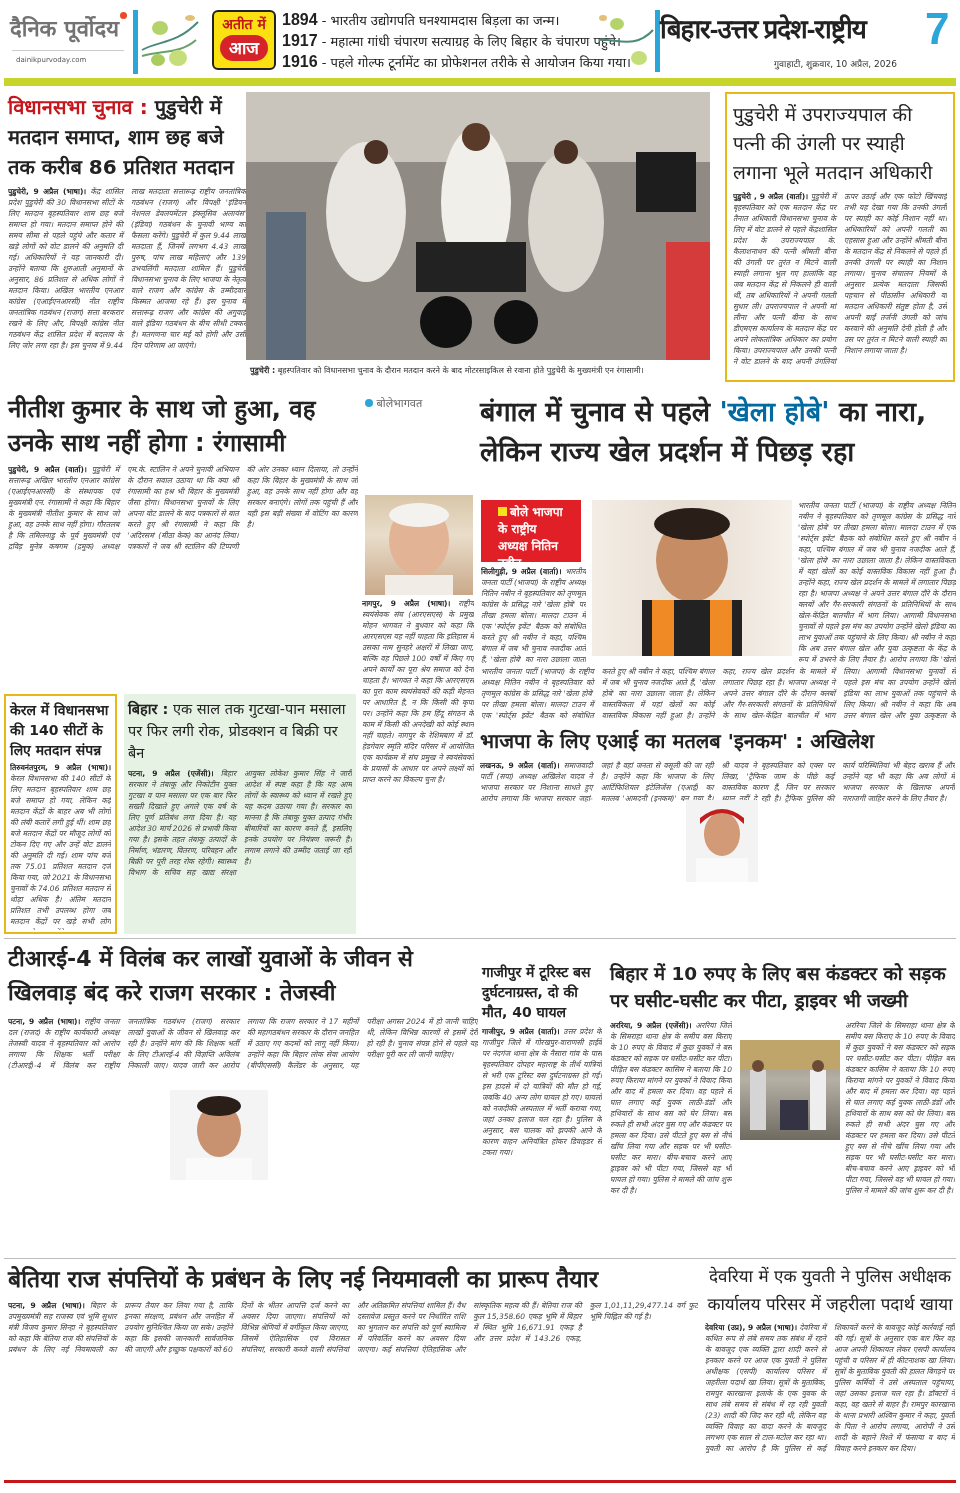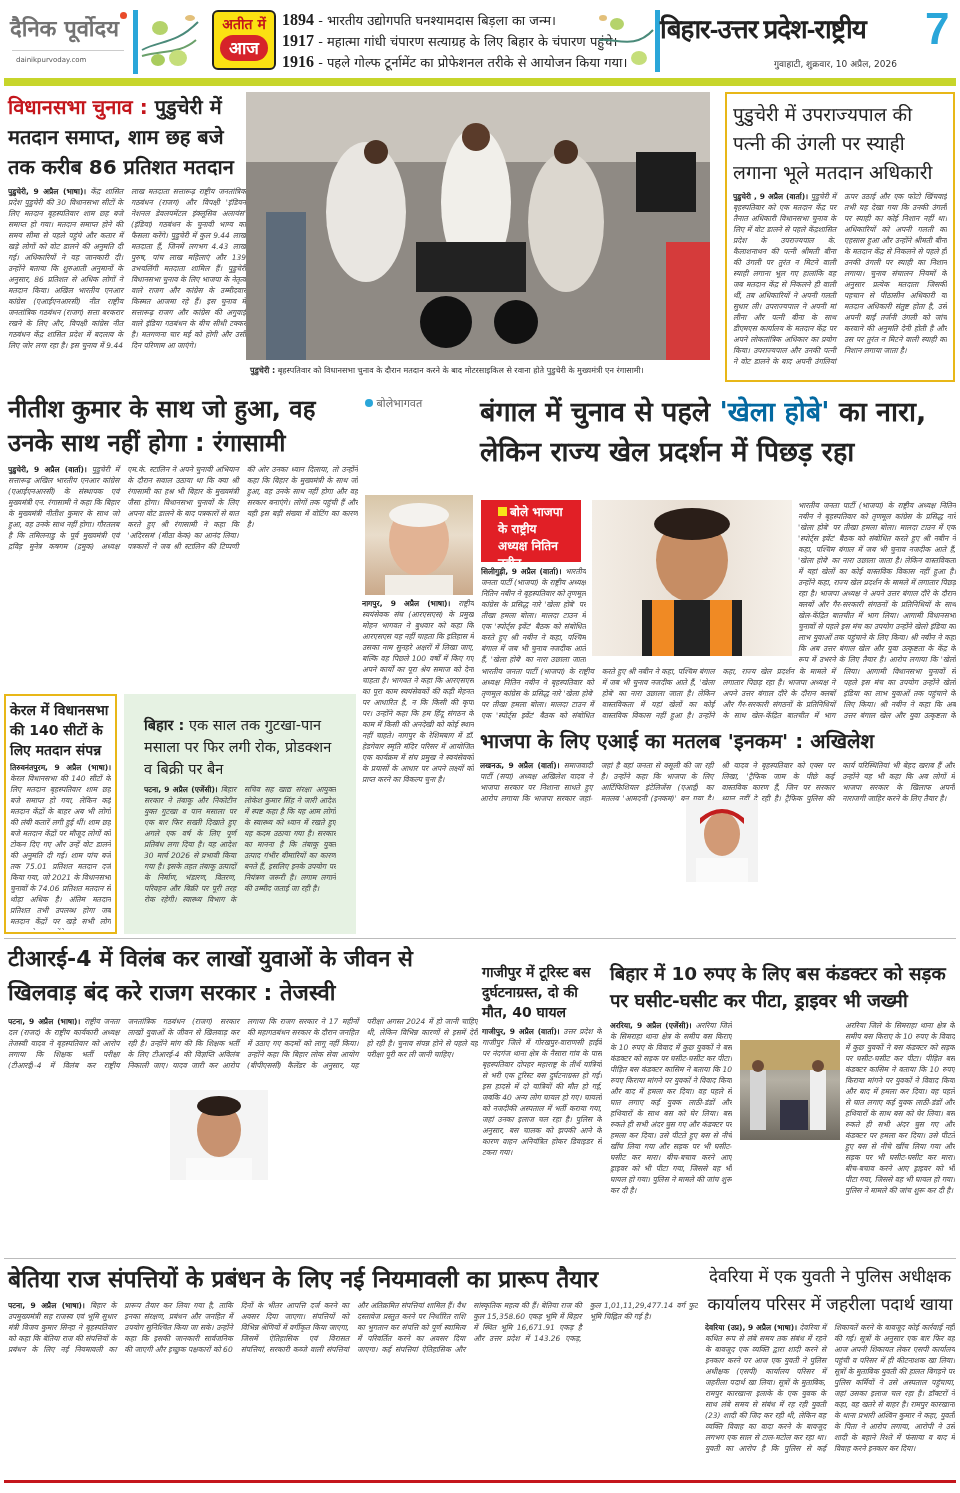--- a/index.html
+++ b/index.html
@@ -8,21 +8,21 @@
 .logo{left:10px;top:12px;font:bold 22px "DejaVu Serif",serif;color:#737373}
 .logo-dot{display:inline-block;width:7px;height:7px;border-radius:50%;background:#e94b2a;vertical-align:top;margin-left:1px}
 .logo-url{left:16px;top:56px;font-size:7px;color:#555}
 .logo-rule{left:12px;top:50px;width:112px;height:1px;background:#ccc}
 .vbar{width:5px;height:64px;background:#2aa6d9}
 .leaf{width:60px;height:60px}
 .aaj-box{left:212px;top:10px;width:64px;height:60px;background:#fbe112;border:2px solid #222;border-radius:6px;text-align:center}
 .aaj-top{font:bold 14px "DejaVu Sans",sans-serif;color:#c4161c;margin-top:2px}
 .aaj-pill{margin:2px auto 0;width:48px;height:26px;border-radius:13px;background:#d6232a;color:#fff;font:bold 17px "DejaVu Sans",sans-serif;line-height:26px}
 .hist{left:282px;top:10px;width:420px;font-size:13px;line-height:20px;color:#222}
-.hist b{font-family:Liberation Serif, serif;font-size:16px}
+.hist b{font-family:Liberation Sans, sans-serif;font-size:16px}
 .section-title{left:660px;top:10px;font:bold 26px "Liberation Sans",sans-serif;color:#222;letter-spacing:-1px}
 .page-no{left:925px;top:4px;font:bold 44px "Liberation Sans",sans-serif;color:#2aa6d9}
 .dateline{left:774px;top:57px;font-size:9px;color:#333}
 .greenbar{left:4px;top:78px;width:952px;height:8px;background:#c7d52b}
 h1,h2,h3{font-family:"DejaVu Sans","Liberation Sans",sans-serif;font-weight:bold;color:#222;line-height:1.25}
 .red{color:#c4161c}
 .green{color:#0369a1}
 .body-text{font-size:7.5px;line-height:11px;color:#444;font-style:italic;text-align:justify;overflow:hidden}
 .body-text b{font-style:normal;color:#222}
 .cols2{column-count:2;column-gap:8px}
@@ -134,21 +134,21 @@
 </div>
 <div class="abs body-text" style="left:481px;top:566px;width:105px;height:100px"><b>सिलीगुड़ी, 9 अप्रैल (वार्ता)।</b> <span>भारतीय जनता पार्टी (भाजपा) के राष्ट्रीय अध्यक्ष नितिन नबीन ने बृहस्पतिवार को तृणमूल कांग्रेस के प्रसिद्ध नारे 'खेला होबे' पर तीखा हमला बोला। मालदा टाउन में एक 'स्पोर्ट्स इवेंट' बैठक को संबोधित करते हुए श्री नबीन ने कहा, पश्चिम बंगाल में जब भी चुनाव नजदीक आते हैं, 'खेला होबे' का नारा उछाला जाता है। लेकिन वास्तविकता में यहां खेलों का कोई वास्तविक विकास नहीं हुआ है। उन्होंने कहा, राज्य खेल प्रदर्शन के मामले में लगातार पिछड़ रहा है। भाजपा अध्यक्ष ने अपने उत्तर बंगाल दौरे के दौरान क्लबों और गैर-सरकारी संगठनों के प्रतिनिधियों के साथ खेल-केंद्रित बातचीत में भाग लिया। आगामी विधानसभा चुनावों से पहले इस मंच का उपयोग उन्होंने खेलो इंडिया का लाभ युवाओं तक पहुंचाने के लिए किया। श्री नबीन ने कहा कि अब उत्तर बंगाल खेल और युवा उत्कृष्टता के केंद्र के रूप में उभरने के लिए तैयार है। आरोप लगाया कि 'खेलो इंडिया' और 'फिट इंडिया' जैसी केंद्र सरकार की योजनाएं राज्य में ठीक से लागू नहीं की जा रही हैं। उन्होंने हरियाणा, गुजरात और बिहार जैसे राज्यों का उदाहरण देते हुए कहा कि ये राज्य खेलों में आगे बढ़ रहे हैं, जबकि पश्चिम बंगाल अपनी समृद्ध विरासत के बावजूद पीछे छूट गया है। मोहन बागान जैसे प्रतिष्ठित संस्थानों की विरासत का उल्लेख करते हुए, भाजपा नेता ने राज्य की खेल विरासत को पुनर्जीवित करने की आवश्यकता पर बल दिया। वह घुसपैठियों को समर्थन दे रही है, जिसे रुकना चाहिए।</span></div>
 <div class="abs body-text" style="left:798px;top:500px;width:158px;height:165px"><span>भारतीय जनता पार्टी (भाजपा) के राष्ट्रीय अध्यक्ष नितिन नबीन ने बृहस्पतिवार को तृणमूल कांग्रेस के प्रसिद्ध नारे 'खेला होबे' पर तीखा हमला बोला। मालदा टाउन में एक 'स्पोर्ट्स इवेंट' बैठक को संबोधित करते हुए श्री नबीन ने कहा, पश्चिम बंगाल में जब भी चुनाव नजदीक आते हैं, 'खेला होबे' का नारा उछाला जाता है। लेकिन वास्तविकता में यहां खेलों का कोई वास्तविक विकास नहीं हुआ है। उन्होंने कहा, राज्य खेल प्रदर्शन के मामले में लगातार पिछड़ रहा है। भाजपा अध्यक्ष ने अपने उत्तर बंगाल दौरे के दौरान क्लबों और गैर-सरकारी संगठनों के प्रतिनिधियों के साथ खेल-केंद्रित बातचीत में भाग लिया। आगामी विधानसभा चुनावों से पहले इस मंच का उपयोग उन्होंने खेलो इंडिया का लाभ युवाओं तक पहुंचाने के लिए किया। श्री नबीन ने कहा कि अब उत्तर बंगाल खेल और युवा उत्कृष्टता के केंद्र के रूप में उभरने के लिए तैयार है। आरोप लगाया कि 'खेलो इंडिया' और 'फिट इंडिया' जैसी केंद्र सरकार की योजनाएं राज्य में ठीक से लागू नहीं की जा रही हैं। उन्होंने हरियाणा, गुजरात और बिहार जैसे राज्यों का उदाहरण देते हुए कहा कि ये राज्य खेलों में आगे बढ़ रहे हैं, जबकि पश्चिम बंगाल अपनी समृद्ध विरासत के बावजूद पीछे छूट गया है। मोहन बागान जैसे प्रतिष्ठित संस्थानों की विरासत का उल्लेख करते हुए, भाजपा नेता ने राज्य की खेल विरासत को पुनर्जीवित करने की आवश्यकता पर बल दिया। वह घुसपैठियों को समर्थन दे रही है, जिसे रुकना चाहिए।</span></div>
 <div class="abs body-text cols4" style="left:481px;top:666px;width:475px;height:58px"><span>भारतीय जनता पार्टी (भाजपा) के राष्ट्रीय अध्यक्ष नितिन नबीन ने बृहस्पतिवार को तृणमूल कांग्रेस के प्रसिद्ध नारे 'खेला होबे' पर तीखा हमला बोला। मालदा टाउन में एक 'स्पोर्ट्स इवेंट' बैठक को संबोधित करते हुए श्री नबीन ने कहा, पश्चिम बंगाल में जब भी चुनाव नजदीक आते हैं, 'खेला होबे' का नारा उछाला जाता है। लेकिन वास्तविकता में यहां खेलों का कोई वास्तविक विकास नहीं हुआ है। उन्होंने कहा, राज्य खेल प्रदर्शन के मामले में लगातार पिछड़ रहा है। भाजपा अध्यक्ष ने अपने उत्तर बंगाल दौरे के दौरान क्लबों और गैर-सरकारी संगठनों के प्रतिनिधियों के साथ खेल-केंद्रित बातचीत में भाग लिया। आगामी विधानसभा चुनावों से पहले इस मंच का उपयोग उन्होंने खेलो इंडिया का लाभ युवाओं तक पहुंचाने के लिए किया। श्री नबीन ने कहा कि अब उत्तर बंगाल खेल और युवा उत्कृष्टता के केंद्र के रूप में उभरने के लिए तैयार है। आरोप लगाया कि 'खेलो इंडिया' और 'फिट इंडिया' जैसी केंद्र सरकार की योजनाएं राज्य में ठीक से लागू नहीं की जा रही हैं। उन्होंने हरियाणा, गुजरात और बिहार जैसे राज्यों का उदाहरण देते हुए कहा कि ये राज्य खेलों में आगे बढ़ रहे हैं, जबकि पश्चिम बंगाल अपनी समृद्ध विरासत के बावजूद पीछे छूट गया है। मोहन बागान जैसे प्रतिष्ठित संस्थानों की विरासत का उल्लेख करते हुए, भाजपा नेता ने राज्य की खेल विरासत को पुनर्जीवित करने की आवश्यकता पर बल दिया। वह घुसपैठियों को समर्थन दे रही है, जिसे रुकना चाहिए।</span></div>
 
 <div class="abs box-yellow" style="left:4px;top:694px;width:113px;height:240px;padding:4px">
   <h3 style="font-size:14px;line-height:20px">केरल में विधानसभा की 140 सीटों के लिए मतदान संपन्न</h3>
   <div class="body-text" style="height:168px;margin-top:2px"><b>तिरुवनंतपुरम, 9 अप्रैल (भाषा)।</b> <span>केरल विधानसभा की 140 सीटों के लिए मतदान बृहस्पतिवार शाम छह बजे समाप्त हो गया, लेकिन कई मतदान केंद्रों के बाहर अब भी लोगों की लंबी कतारें लगी हुई थीं। शाम छह बजे मतदान केंद्रों पर मौजूद लोगों को टोकन दिए गए और उन्हें वोट डालने की अनुमति दी गई। शाम पांच बजे तक 75.01 प्रतिशत मतदान दर्ज किया गया, जो 2021 के विधानसभा चुनावों के 74.06 प्रतिशत मतदान से थोड़ा अधिक है। अंतिम मतदान प्रतिशत तभी उपलब्ध होगा जब मतदान केंद्रों पर खड़े सभी लोग अपना वोट डाल लेंगे।</span></div>
 </div>
 
-<div class="abs box-greenbg" style="left:124px;top:694px;width:232px;height:240px;padding:20px">
+<div class="abs box-greenbg" style="left:124px;top:694px;width:232px;height:240px;padding:4px">
   <h3 style="font-size:14.5px;line-height:22px;font-weight:normal"><span style="font-weight:bold">बिहार :</span><span> एक साल तक गुटखा-पान मसाला पर फिर लगी रोक, प्रोडक्शन व बिक्री पर बैन</span></h3>
   <div class="body-text cols2" style="height:180px;margin-top:4px"><b>पटना, 9 अप्रैल (एजेंसी)।</b> <span>बिहार सरकार ने तंबाकू और निकोटीन युक्त गुटखा व पान मसाला पर एक बार फिर सख्ती दिखाते हुए अगले एक वर्ष के लिए पूर्ण प्रतिबंध लगा दिया है। यह आदेश 30 मार्च 2026 से प्रभावी किया गया है। इसके तहत तंबाकू उत्पादों के निर्माण, भंडारण, वितरण, परिवहन और बिक्री पर पूरी तरह रोक रहेगी। स्वास्थ्य विभाग के सचिव सह खाद्य संरक्षा आयुक्त लोकेश कुमार सिंह ने जारी आदेश में स्पष्ट कहा है कि यह आम लोगों के स्वास्थ्य को ध्यान में रखते हुए यह कदम उठाया गया है। सरकार का मानना है कि तंबाकू युक्त उत्पाद गंभीर बीमारियों का कारण बनते हैं, इसलिए इनके उपयोग पर नियंत्रण जरूरी है। लगाम लगाने की उम्मीद जताई जा रही है।</span></div>
 </div>
 
 <div class="abs" style="left:480px;top:726px;width:475px">
   <h1 style="font-size:20px;line-height:30px">भाजपा के लिए एआई का मतलब 'इनकम' : अखिलेश</h1>
   <div class="body-text cols4" style="height:170px;margin-top:4px;width:475px"><b>लखनऊ, 9 अप्रैल (वार्ता)।</b> <span>समाजवादी पार्टी (सपा) अध्यक्ष अखिलेश यादव ने भाजपा सरकार पर निशाना साधते हुए आरोप लगाया कि भाजपा सरकार जहां-जहां है वहां जनता से वसूली की जा रही है। उन्होंने कहा कि भाजपा के लिए आर्टिफिशियल इंटेलिजेंस (एआई) का मतलब 'आमदनी (इनकम)' बन गया है। श्री यादव ने बृहस्पतिवार को एक्स पर लिखा, 'ट्रैफिक जाम के पीछे कई वास्तविक कारण हैं, जिन पर सरकार ध्यान नहीं दे रही है। ट्रैफिक पुलिस की कार्य परिस्थितियां भी बेहद खराब हैं और उन्होंने यह भी कहा कि अब लोगों में भाजपा सरकार के खिलाफ अपनी नाराजगी जाहिर करने के लिए तैयार है।</span></div>
 </div>
 <div class="abs photo" style="left:686px;top:800px;width:72px;height:82px;background:linear-gradient(180deg,#eee,#ddd)">
   <svg width="72" height="82" viewBox="0 0 72 82">

